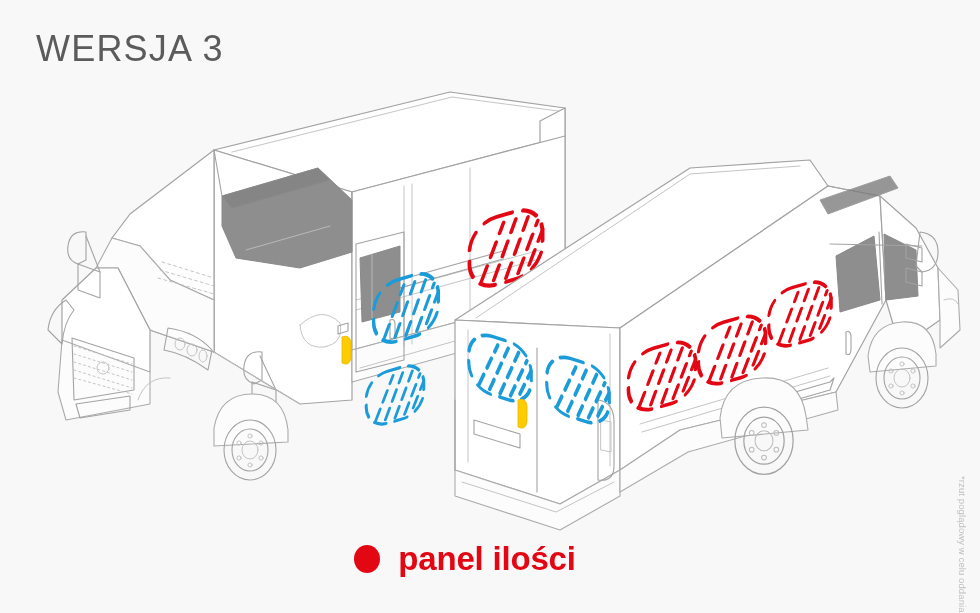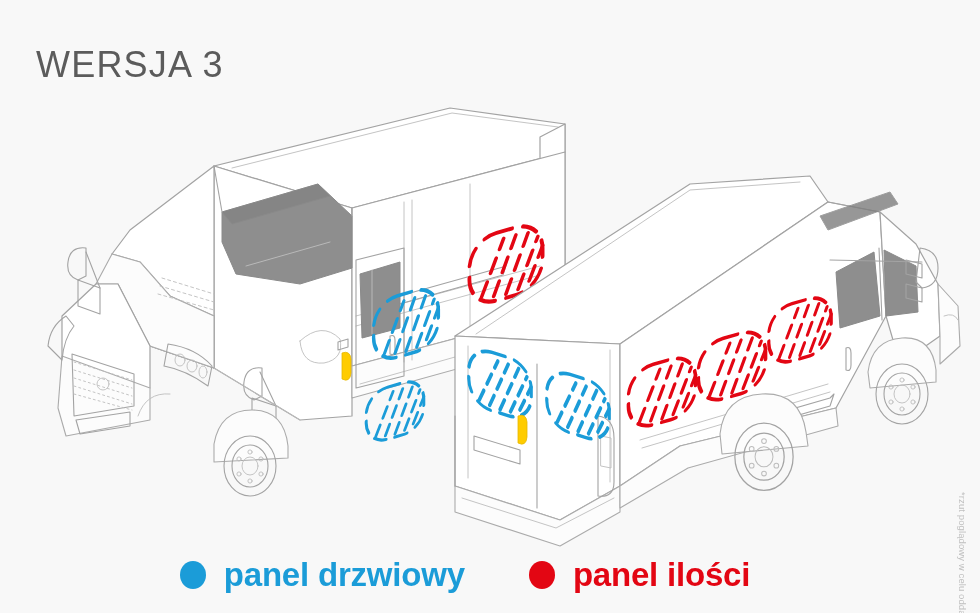--- a/index.html
+++ b/index.html
@@ -6,21 +6,20 @@
   html, body {
     width:980px; height:613px;
     background:#F8F8F8;
     font-family:"Liberation Sans", sans-serif;
     overflow:hidden;
   }
   #page {
     position:relative;
     width:980px; height:484px;
     background:#F8F8F8;
-    margin-top:16px;
   }
 
   
   #title {
     position:absolute;
     left:36px; top:28px;
     font-size:36px;
     font-weight:400;
     letter-spacing:1.2px;
     color:#5B5B5B;
@@ -320,24 +319,20 @@
       <g>
         <use href="#patchRed" transform="translate(800,314) skewY(-16) scale(1.04,1.10)"></use>
       </g>
 
       <path class="handle" d="M518,400 q8,-3 9,6 l0,15 q-1,10 -9,6 Z"></path>
     </g>
   </svg>
 
   <div id="legend">
 
-    <div class="legend-item">
-      <span class="legend-dot" style="background:#1B9CD8"></span>
-      <span class="legend-label" style="color:#1B9CD8">panel drzwiowy</span>
-    </div>
 
     <div class="legend-item">
       <span class="legend-dot" style="background:#E30613"></span>
       <span class="legend-label" style="color:#E30613">panel ilości</span>
     </div>
 
   </div>
 
   <div id="copyright">
     <span id="copyright-inner">*rzut poglądowy w celu oddania ilości drzwi. Rzeczywisty kształt samochodu może odbiegać od ilustracji. ©2020 duravan.com - Wszystkie prawa zastrzeżone.</span>

